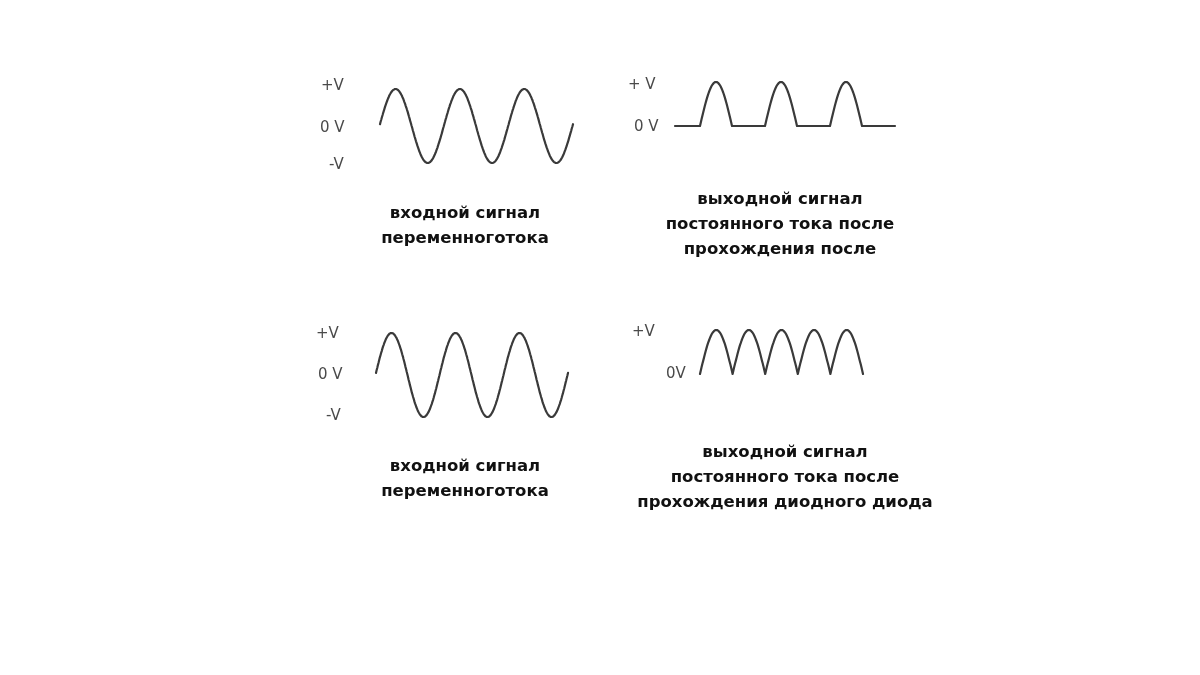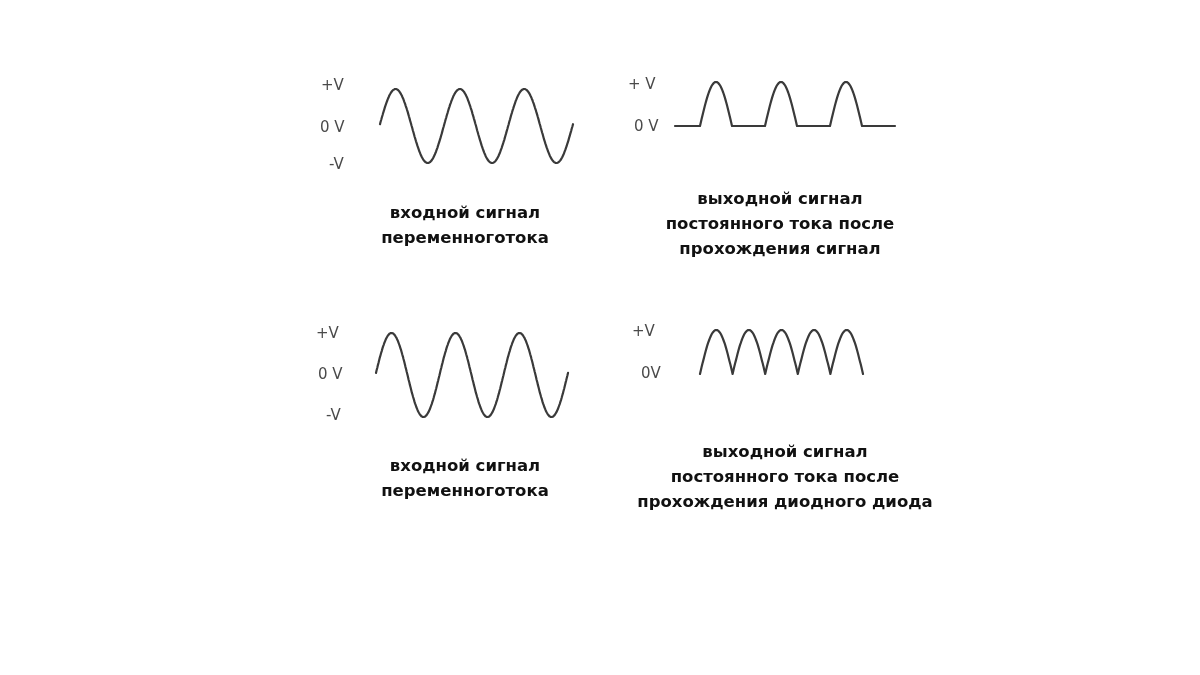--- a/index.html
+++ b/index.html
@@ -45,35 +45,35 @@
     <span>переменноготока</span>
   </div>
 </div>
 
 <div>
   <div class="axis-label" style="left:628px; top:77px;">+ V</div>
   <div class="axis-label" style="left:634px; top:119px;">0 V</div>
   <div class="caption" style="left:645px; top:186px; width:270px;">
     <span>выходной сигнал</span>
     <span>постоянного тока после</span>
-    <span>прохождения сигнал</span>
+    <span>прохождения после</span>
   </div>
 </div>
 
 <div>
   <div class="axis-label" style="left:316px; top:326px;">+V</div>
   <div class="axis-label" style="left:318px; top:367px;">0 V</div>
   <div class="axis-label" style="left:326px; top:408px;">-V</div>
   <div class="caption" style="left:355px; top:453px; width:220px;">
     <span>входной сигнал</span>
     <span>переменноготока</span>
   </div>
 </div>
 
 <div>
   <div class="axis-label" style="left:632px; top:324px;">+V</div>
-  <div class="axis-label" style="left:641px; top:366px;">0V</div>
+  <div class="axis-label" style="left:666px; top:366px;">0V</div>
   <div class="caption" style="left:625px; top:439px; width:320px;">
     <span>выходной сигнал</span>
     <span>постоянного тока после</span>
     <span>прохождения диодного диода</span>
   </div>
 </div>
 
 </body></html>

